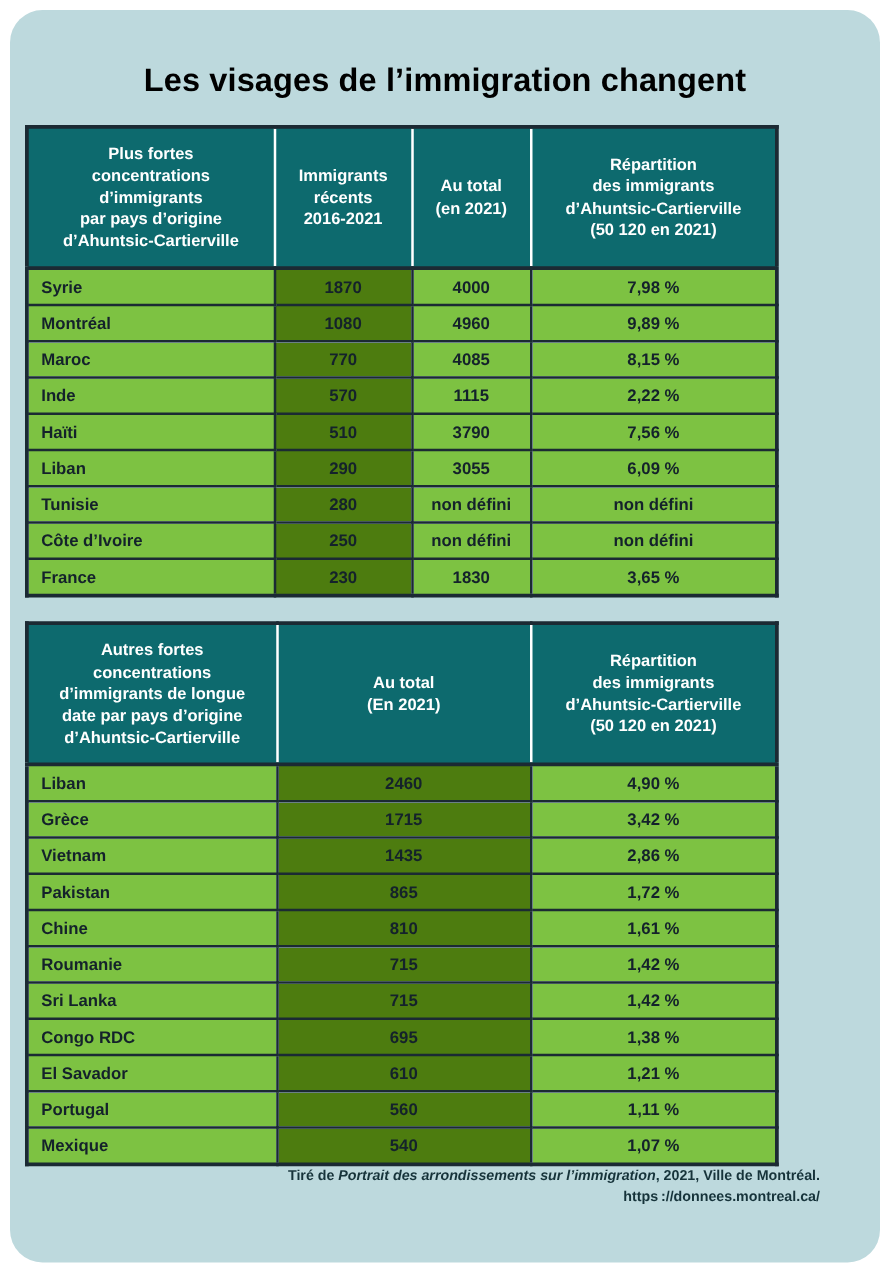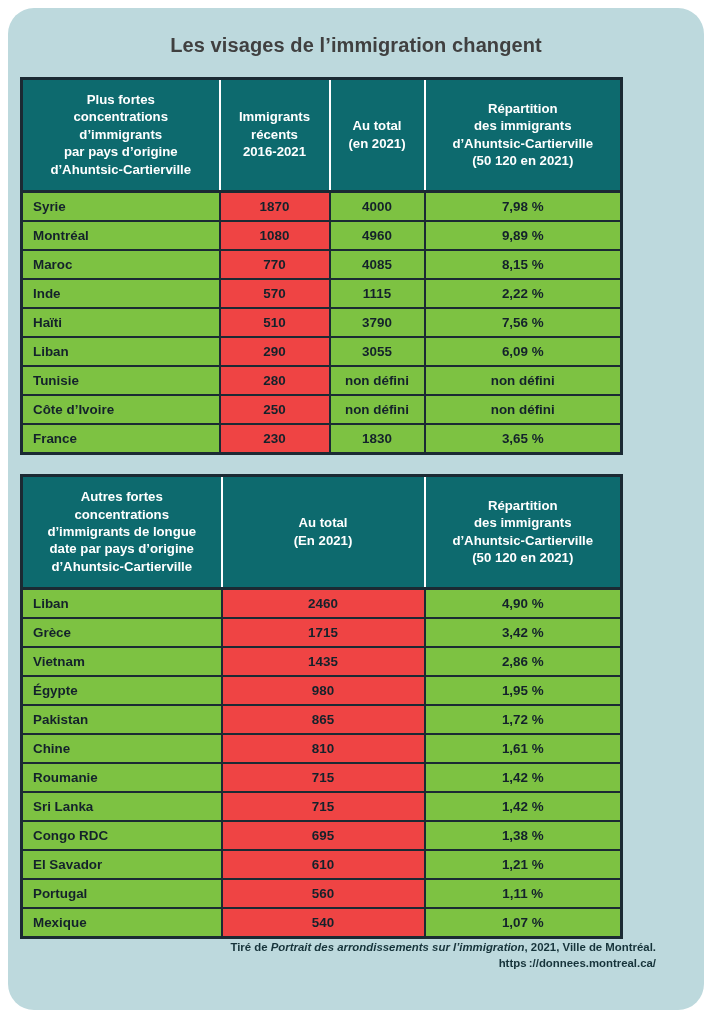--- a/index.html
+++ b/index.html
@@ -28,25 +28,25 @@
     height: 1002px;
     box-sizing: border-box;
     background: #bdd9dd;
     border-radius: 26px;
     padding: 0;
     overflow: hidden;
   }
 
   .page-title {
     text-align: center;
-    color: #404040;
-    font-size: 20px;
+    color: #000000;
+    font-size: 26px;
     font-weight: bold;
     letter-spacing: 0.1px;
-    padding-top: 25px;
+    padding-top: 41px;
     padding-bottom: 0;
     line-height: 1.2;
   }
 
   .tbl-wrap {
     margin: 0 auto;
     width: 672px;
   }
   .tbl-wrap.t1 { margin-top: 20px; }
   .tbl-wrap.t2 { margin-top: 19px; }
@@ -84,21 +84,21 @@
     text-align: left;
     white-space: nowrap;
     overflow: hidden;
   }
   table.grid tbody td.num {
     text-align: center;
     padding: 0 2px;
     font-weight: bold;
   }
   table.grid tbody td.mid {
-    background: #ef4444;
+    background: #4d7c0f;
   }
   table.grid tbody td.pct {
     background: #7dc242;
   }
 
   
   table.t1cols col.c1 { width: 198px; }
   table.t1cols col.c2 { width: 110px; }
   table.t1cols col.c3 { width: 95px; }
   table.t1cols col.c4 { width: 197px; }
@@ -258,25 +258,20 @@
               <td>Grèce</td>
               <td class="num mid">1715</td>
               <td class="num pct">3,42 %</td>
             </tr>
             <tr>
               <td>Vietnam</td>
               <td class="num mid">1435</td>
               <td class="num pct">2,86 %</td>
             </tr>
             <tr>
-              <td>Égypte</td>
-              <td class="num mid">980</td>
-              <td class="num pct">1,95 %</td>
-            </tr>
-            <tr>
               <td>Pakistan</td>
               <td class="num mid">865</td>
               <td class="num pct">1,72 %</td>
             </tr>
             <tr>
               <td>Chine</td>
               <td class="num mid">810</td>
               <td class="num pct">1,61 %</td>
             </tr>
             <tr>

